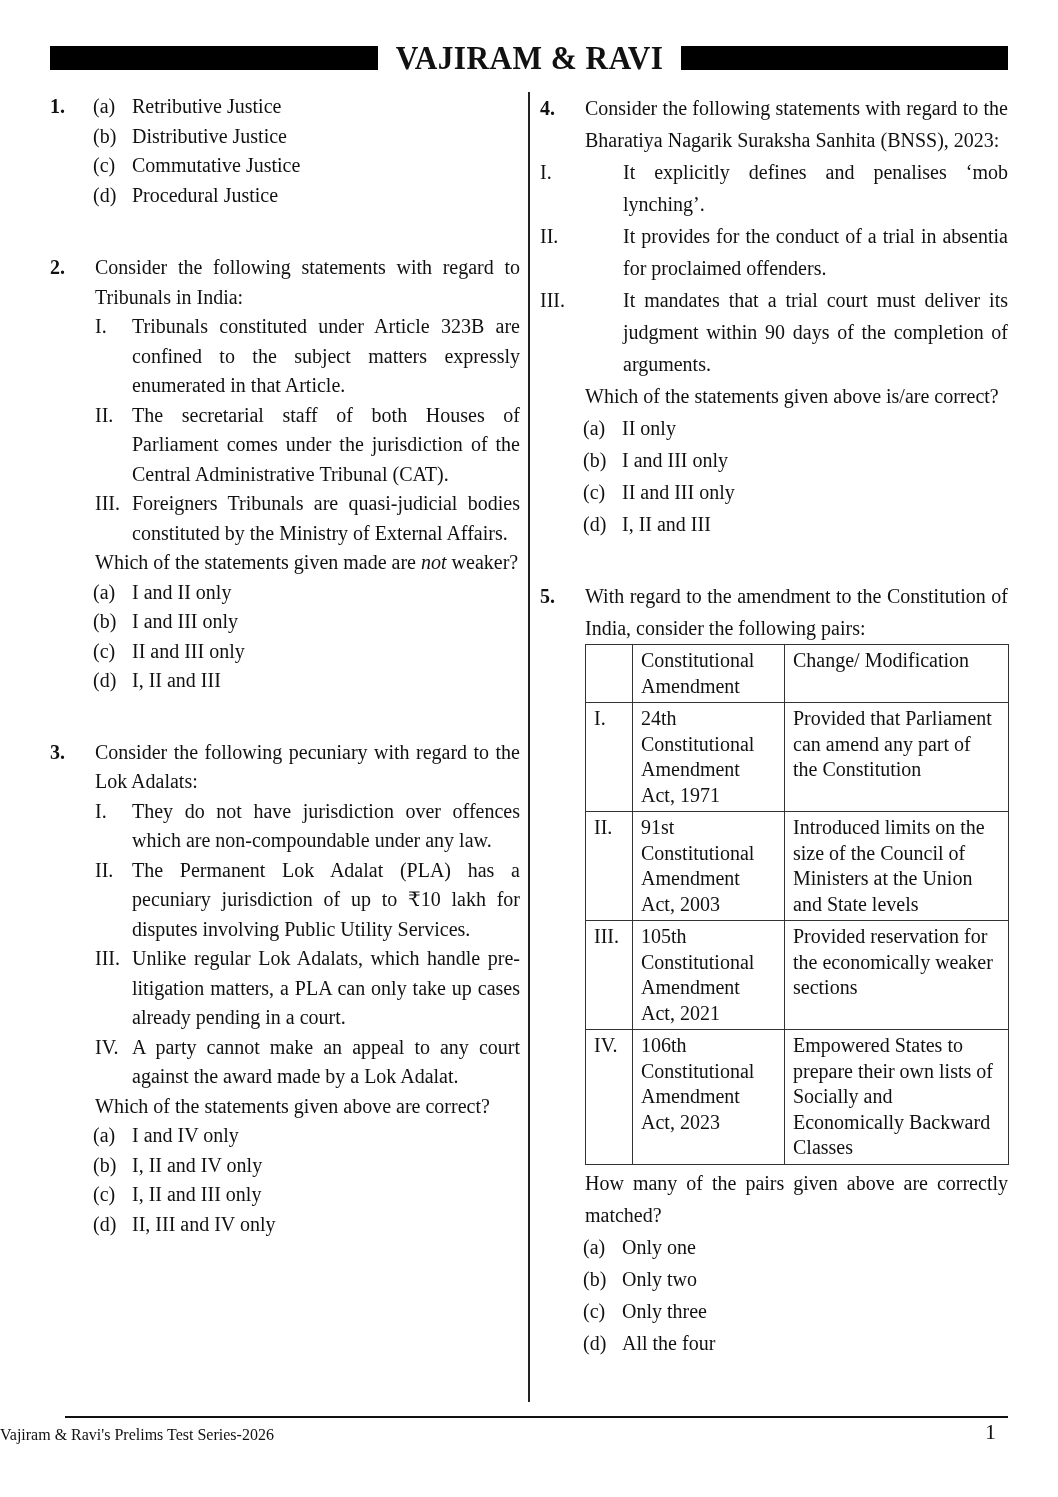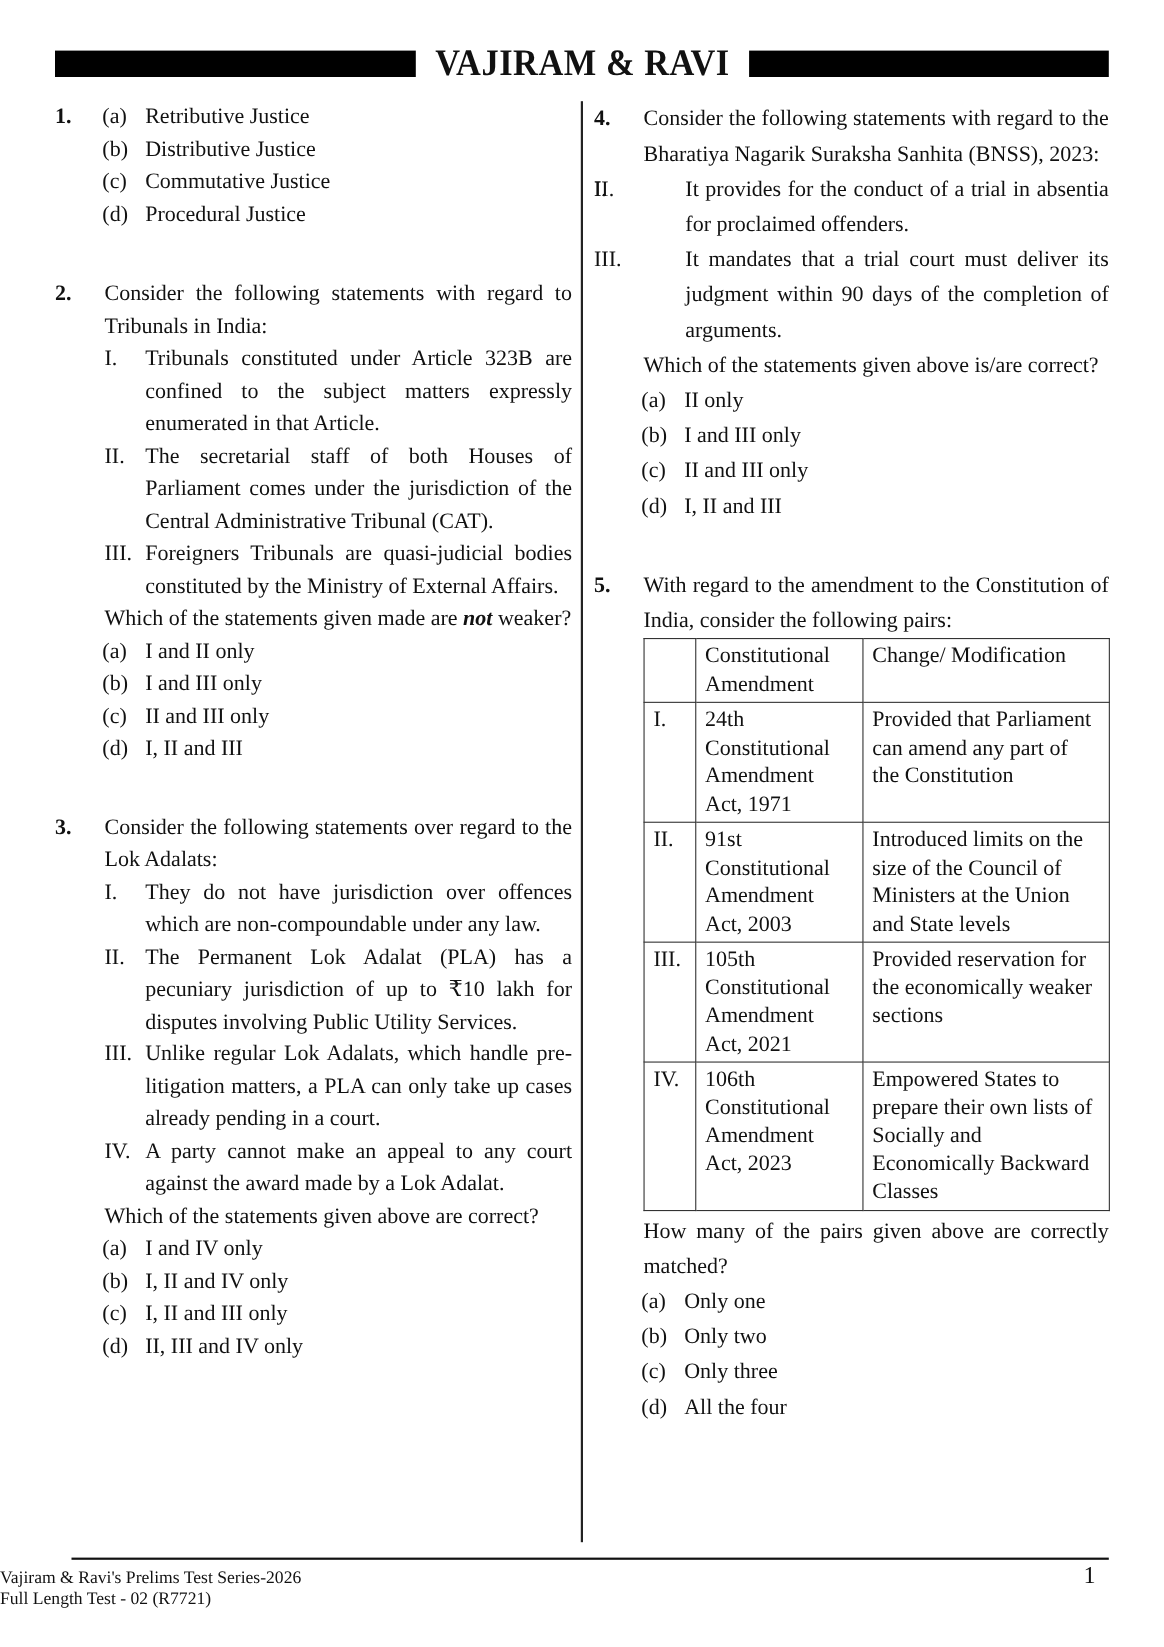--- a/index.html
+++ b/index.html
@@ -22,21 +22,21 @@
   .opt { position: relative; padding-left: 37px; }
   .opt .ol { position: absolute; left: -2px; top: 0; }
   .gap1 { height: 42px; }
   table.pairs { border-collapse: collapse; width: 424px; font-size: 20px; line-height: 25.5px; margin: 0 0 2px 0; }
   table.pairs td { border: 1.5px solid #333; vertical-align: top; padding: 3px 8px 3px 8px; }
   table.pairs td.c0 { width: 30px; }
   table.pairs td.c1 { width: 135px; }
   .footer-line { position: absolute; left: 65px; top: 1416px; width: 943px; height: 2px; background: #111; }
   .footer { position: absolute; left: 0; width: 1058px; top: 1425px; text-align: left; font-size: 16px; line-height: 19px; }
   .pageno { position: absolute; right: 62px; top: 1419px; font-size: 22px; }
-  em.b { font-weight: bold; font-style: italic; }
+  em.b { font-weight: normal; font-style: italic; }
 </style>
 </head>
 <body>
 
 <div class="header">
   <div class="hbar"></div>
   <div class="htitle">VAJIRAM &amp; RAVI</div>
   <div class="hbar"></div>
 </div>
 
@@ -64,39 +64,39 @@
     <div class="opt"><span class="ol">(a)</span><span>I and II only</span></div>
     <div class="opt"><span class="ol">(b)</span><span>I and III only</span></div>
     <div class="opt"><span class="ol">(c)</span><span>II and III only</span></div>
     <div class="opt"><span class="ol">(d)</span><span>I, II and III</span></div>
   </div>
 
   <div class="gap1" style="height:42px"></div>
 
   <div class="q">
     <span class="qnum">3.</span>
-    <div class="qtext">Consider the following statements over regard to the Lok Adalats:</div>
+    <div class="qtext">Consider the following pecuniary with regard to the Lok Adalats:</div>
     <div class="stmt"><span class="rn">I.</span><span>They do not have jurisdiction over offences which are non-compoundable under any law.</span></div>
     <div class="stmt"><span class="rn">II.</span><span>The Permanent Lok Adalat (PLA) has a pecuniary jurisdiction of up to ₹10 lakh for disputes involving Public Utility Services.</span></div>
     <div class="stmt"><span class="rn">III.</span><span>Unlike regular Lok Adalats, which handle pre-litigation matters, a PLA can only take up cases already pending in a court.</span></div>
     <div class="stmt"><span class="rn">IV.</span><span>A party cannot make an appeal to any court against the award made by a Lok Adalat.</span></div>
     <div class="qtext">Which of the statements given above are correct?</div>
     <div class="opt"><span class="ol">(a)</span><span>I and IV only</span></div>
     <div class="opt"><span class="ol">(b)</span><span>I, II and IV only</span></div>
     <div class="opt"><span class="ol">(c)</span><span>I, II and III only</span></div>
     <div class="opt"><span class="ol">(d)</span><span>II, III and IV only</span></div>
   </div>
 </div>
 
 <div class="col right">
 
   <div class="q">
     <span class="qnum">4.</span>
     <div class="qtext">Consider the following statements with regard to the Bharatiya Nagarik Suraksha Sanhita (BNSS), 2023:</div>
-    <div class="stmt" style="margin-left:-45px;padding-left:83px;"><span class="rn">I.</span></div>
+    <div class="stmt" style="margin-left:-45px;padding-left:83px;"><span class="rn">I.</span><span>It explicitly defines and penalises ‘mob lynching’.</span></div>
     <div class="stmt" style="margin-left:-45px;padding-left:83px;"><span class="rn">II.</span><span>It provides for the conduct of a trial in absentia for proclaimed offenders.</span></div>
     <div class="stmt" style="margin-left:-45px;padding-left:83px;"><span class="rn">III.</span><span>It mandates that a trial court must deliver its judgment within 90 days of the completion of arguments.</span></div>
     <div class="qtext">Which of the statements given above is/are correct?</div>
     <div class="opt"><span class="ol">(a)</span><span>II only</span></div>
     <div class="opt"><span class="ol">(b)</span><span>I and III only</span></div>
     <div class="opt"><span class="ol">(c)</span><span>II and III only</span></div>
     <div class="opt"><span class="ol">(d)</span><span>I, II and III</span></div>
   </div>
 
   <div class="gap1" style="height:40px"></div>
@@ -137,15 +137,14 @@
     <div class="opt"><span class="ol">(a)</span><span>Only one</span></div>
     <div class="opt"><span class="ol">(b)</span><span>Only two</span></div>
     <div class="opt"><span class="ol">(c)</span><span>Only three</span></div>
     <div class="opt"><span class="ol">(d)</span><span>All the four</span></div>
   </div>
 </div>
 
 <div class="footer-line"></div>
 <div class="footer">
   <div>Vajiram &amp; Ravi's Prelims Test Series-2026</div>
-  <div>Full Length Test - 02 (R7721)</div>
 </div>
 <div class="pageno">1</div>
 
 </body></html>

